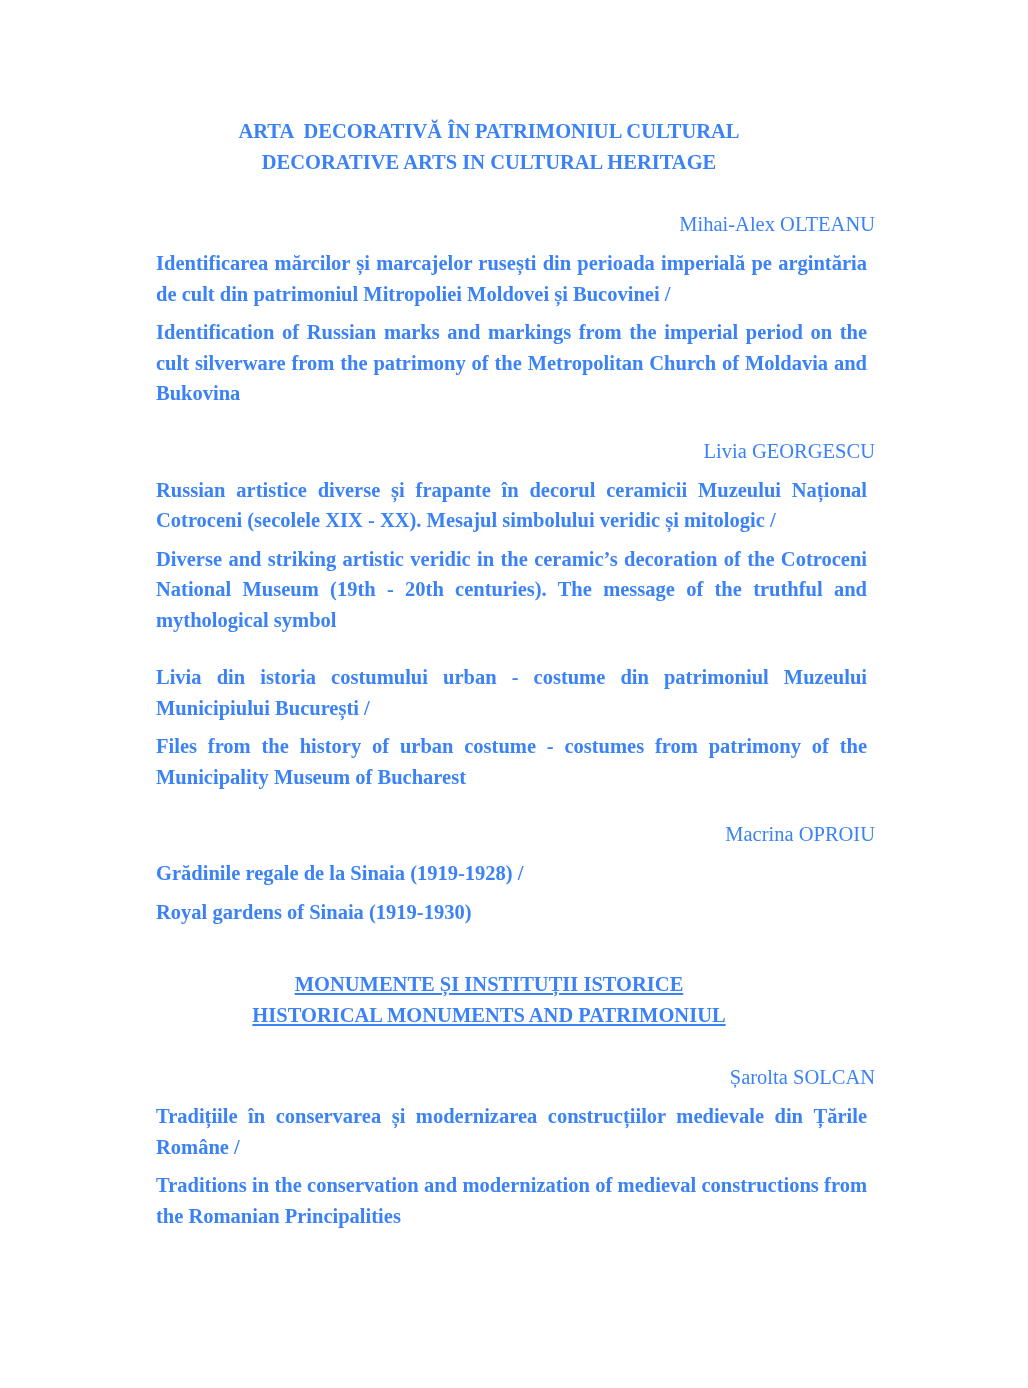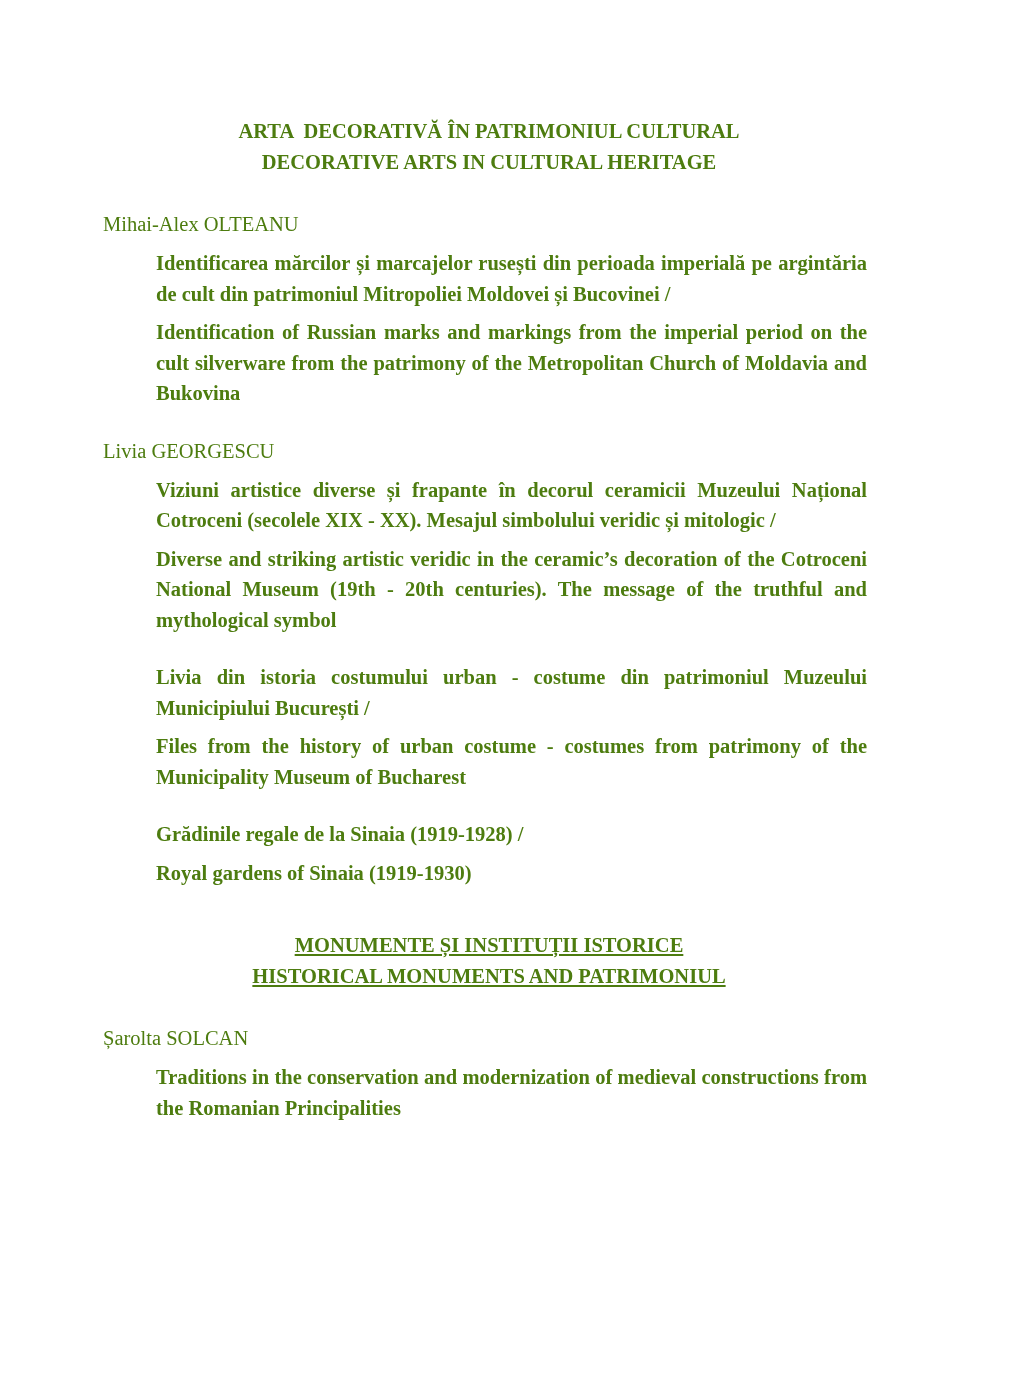--- a/index.html
+++ b/index.html
@@ -9,39 +9,40 @@
   }
   .page {
     position: relative;
     width: 1028px;
     height: 1388px;
     background: #ffffff;
     box-sizing: border-box;
     padding: 116px 153px 40px 103px;
     font-family: "Liberation Serif", "DejaVu Serif", serif;
     font-size: 20.5px;
-    color: #4d7c0f;
+    color: #3b82f6;
     overflow: hidden;
   }
   .title-block {
     text-align: center;
     font-weight: bold;
     line-height: 31px;
     margin: 0 0 31px 0;
   }
   .title-line {
     white-space: pre-wrap;
   }
   .entry {
     margin: 0 0 27px 0;
   }
   .author {
     font-weight: normal;
     line-height: 31px;
     margin: 0;
+    text-align: right;
   }
   .entry p {
     margin: 8px;
     padding-left: 45px;
     font-weight: bold;
     text-align: justify;
     line-height: 30.5px;
   }
   .section-heading {
     text-align: center;
@@ -62,37 +63,39 @@
   </div>
 
   <section class="entry">
     <div class="author">Mihai-Alex OLTEANU</div>
     <p>Identificarea mărcilor și marcajelor rusești din perioada imperială pe argintăria de cult din patrimoniul Mitropoliei Moldovei și Bucovinei /</p>
     <p>Identification of Russian marks and markings from the imperial period on the cult silverware from the patrimony of the Metropolitan Church of Moldavia and Bukovina</p>
   </section>
 
   <section class="entry">
     <div class="author">Livia GEORGESCU</div>
-    <p>Viziuni artistice diverse și frapante în decorul ceramicii Muzeului Național Cotroceni (secolele XIX - XX). Mesajul simbolului veridic și mitologic /</p>
+    <p>Russian artistice diverse și frapante în decorul ceramicii Muzeului Național Cotroceni (secolele XIX - XX). Mesajul simbolului veridic și mitologic /</p>
     <p>Diverse and striking artistic veridic in the ceramic’s decoration of the Cotroceni National Museum (19th - 20th centuries). The message of the truthful and mythological symbol</p>
   </section>
 
   <section class="entry">
     <p>Livia din istoria costumului urban - costume din patrimoniul Muzeului Municipiului București /</p>
     <p>Files from the history of urban costume - costumes from patrimony of the Municipality Museum of Bucharest</p>
   </section>
 
   <section class="entry">
+    <div class="author">Macrina OPROIU</div>
     <p>Grădinile regale de la Sinaia (1919-1928) /</p>
     <p>Royal gardens of Sinaia (1919-1930)</p>
   </section>
 
   <div class="section-heading">
     <div class="title-line">MONUMENTE ȘI INSTITUȚII ISTORICE</div>
     <div class="title-line">HISTORICAL MONUMENTS AND PATRIMONIUL</div>
   </div>
 
   <section class="entry">
     <div class="author">Șarolta SOLCAN</div>
+    <p>Tradițiile în conservarea și modernizarea construcțiilor medievale din Țările Române /</p>
     <p>Traditions in the conservation and modernization of medieval constructions from the Romanian Principalities</p>
   </section>
 
 </div>
 
 </body></html>

